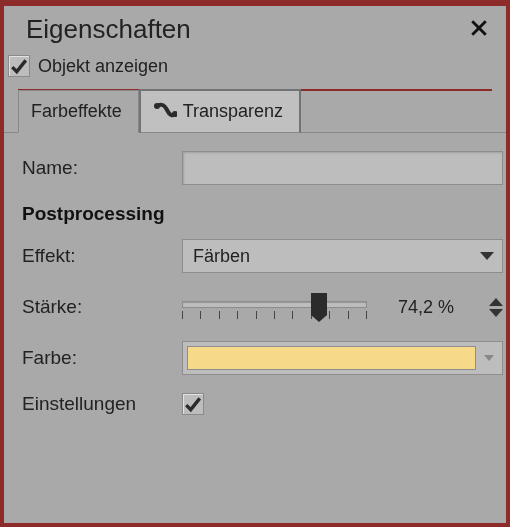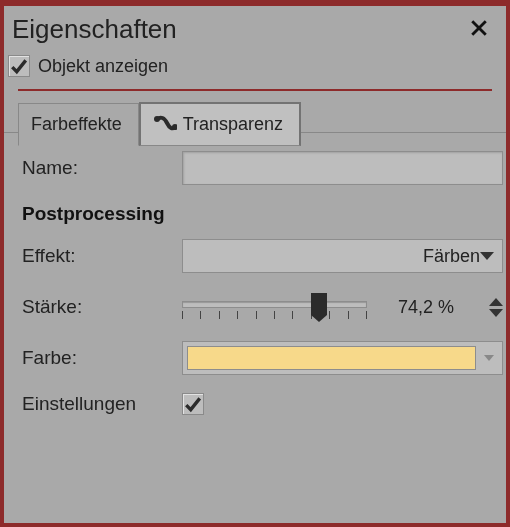--- a/index.html
+++ b/index.html
@@ -16,21 +16,21 @@
     border-left: 4px solid #8d2b2b;
     border-right: 4px solid #8d2b2b;
     border-bottom: 4px solid #8d2b2b;
     background: #a9a9a9;
     position: relative;
   }
   .header {
     display: flex;
     align-items: center;
     justify-content: space-between;
-    padding: 8px 14px 4px 8px;
+    padding: 8px 14px 4px 22px;
   }
   .header-title {
     font-size: 26px;
     color: #222;
   }
   .close {
     font-size: 22px;
     font-weight: bold;
     cursor: pointer;
     color: #111;
@@ -76,21 +76,21 @@
     padding: 10px 16px 10px 12px;
     font-size: 18px;
     color: #222;
     display: flex;
     align-items: center;
     gap: 6px;
     cursor: pointer;
     border: 1px solid transparent;
     border-bottom: none;
     position: relative;
-    top: 14px;
+    top: 1px;
   }
   .tab.active {
     background: #a9a9a9;
     border: 1px solid #888;
     border-bottom: 1px solid #a9a9a9;
   }
   .tab.inactive {
     background: #c0c0c0;
     border: 2px solid #737373;
     border-bottom: 1px solid #888;
@@ -123,21 +123,21 @@
     border: 1px solid #8d8d8d;
     box-shadow: inset 1px 1px 2px rgba(0,0,0,.15);
   }
   .select {
     flex: 1;
     height: 34px;
     background: #bdbdbd;
     border: 1px solid #8d8d8d;
     display: flex;
     align-items: center;
-    justify-content: flex-end;
+    justify-content: space-between;
     padding: 0 8px 0 10px;
     font-size: 18px;
     color: #222;
     cursor: pointer;
   }
   .select .caret {
     width: 0; height: 0;
     border-left: 7px solid transparent;
     border-right: 7px solid transparent;
     border-top: 8px solid #333;

